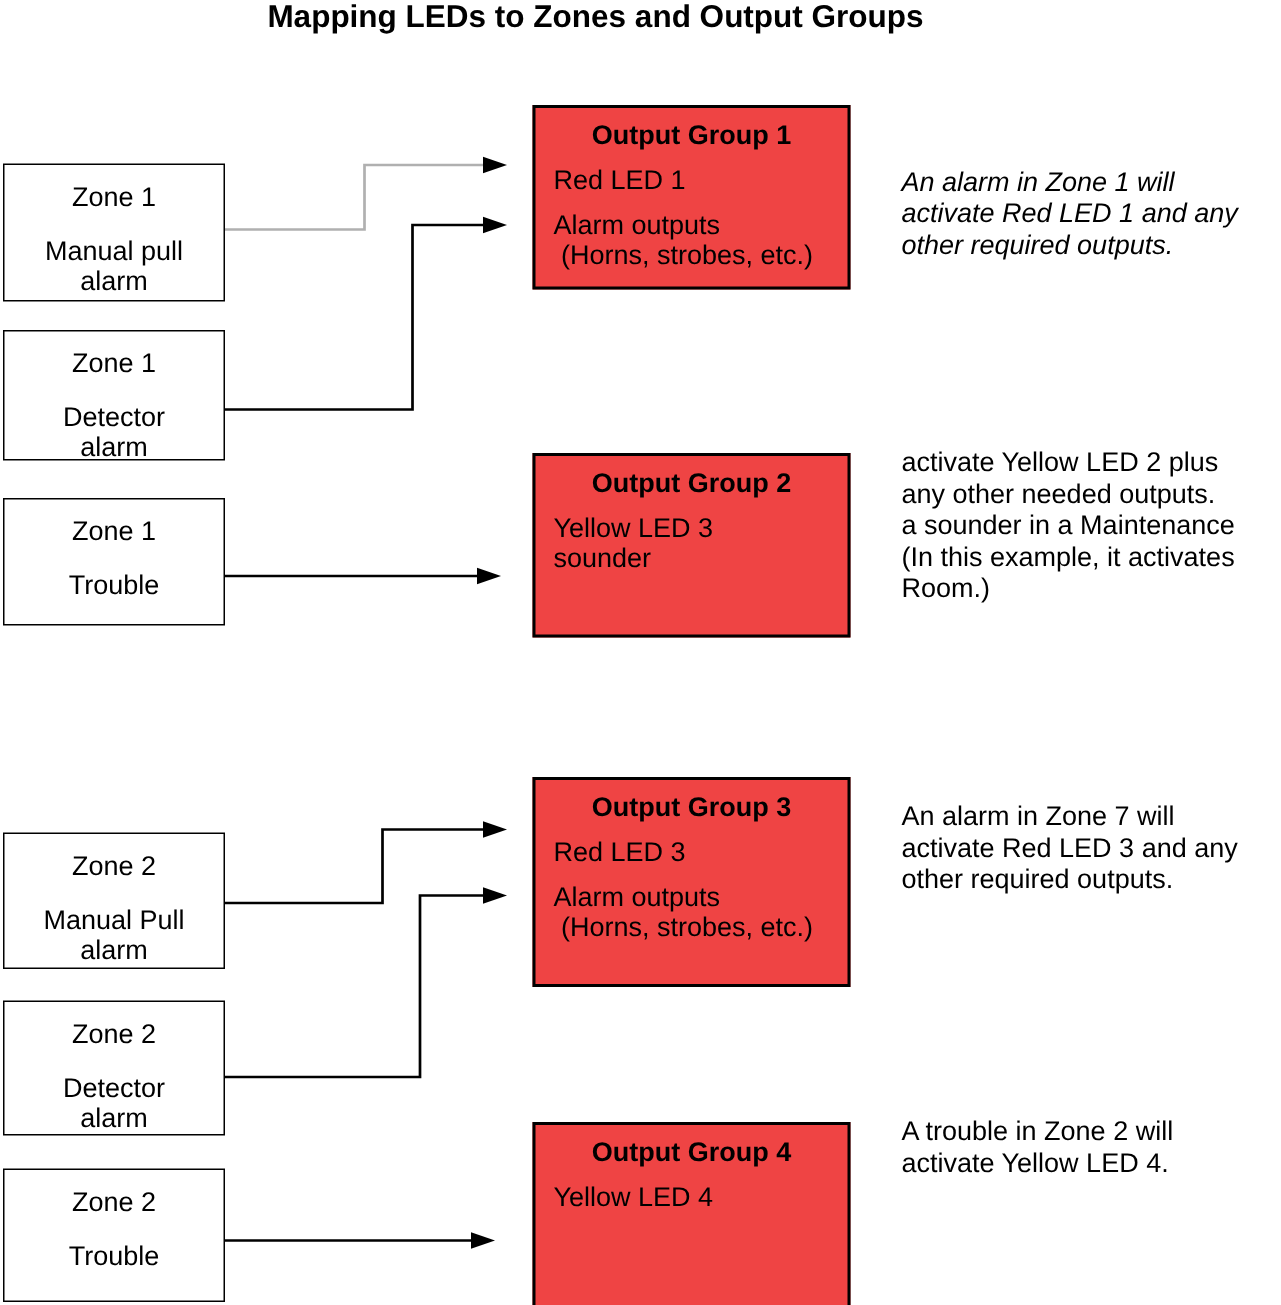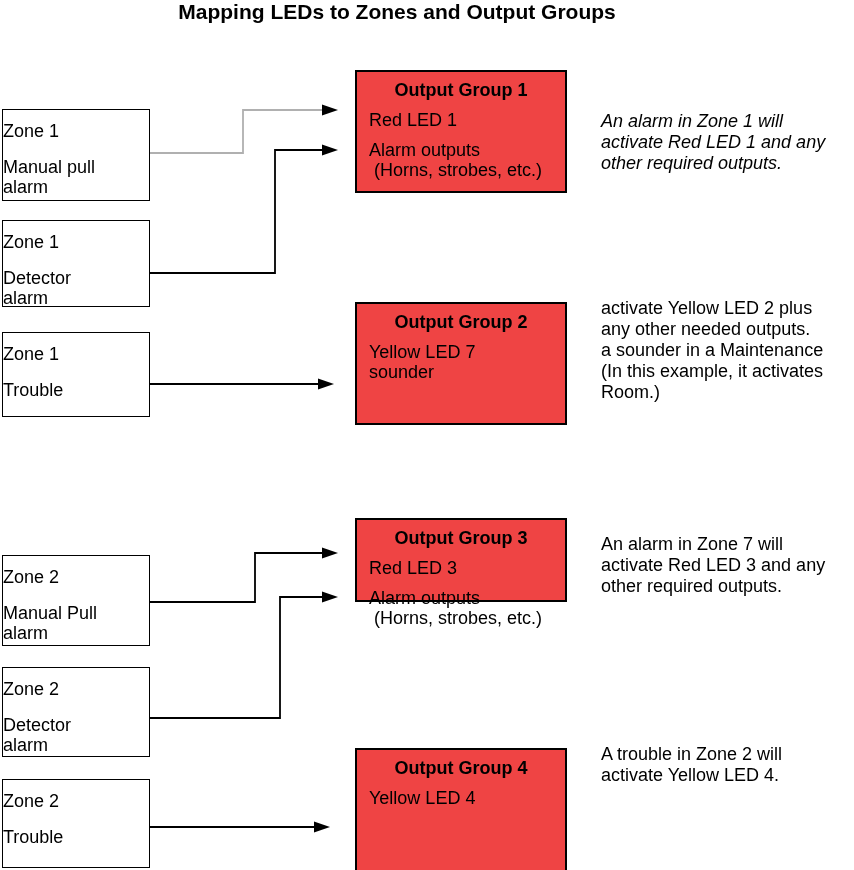--- a/index.html
+++ b/index.html
@@ -7,21 +7,21 @@
     width:854px;height:870px;position:relative;overflow:hidden;
     font-family:"Liberation Sans","DejaVu Sans",sans-serif;
     color:#000;
   }
   .title{
     position:absolute;top:0;left:0;width:794px;text-align:center;
     font-size:21px;font-weight:bold;letter-spacing:0px;
   }
   .zbox{
     position:absolute;left:2px;width:148px;box-sizing:border-box;
-    border:1.5px solid #000;background:#fff;
+    border:1.5px solid #000;background:#fff;text-align:center;
     font-size:18px;line-height:20px;padding-top:11px;
   }
   .zbox .z-rest{margin-top:16px;}
   .zbox.two .z-rest{margin-top:16px;}
   .ogbox{
     position:absolute;left:355px;width:212px;box-sizing:border-box;
     border:2px solid #000;background:#ef4444;
     font-size:18px;line-height:20px;
   }
   .og-title{margin-top:8px;text-align:center;font-weight:bold;}
@@ -109,25 +109,25 @@
 
 <div class="ogbox" style="top:70px;height:123px;">
   <div class="og-title">Output Group 1</div>
   <div class="og-l1">Red LED 1</div>
   <div class="og-l2">Alarm outputs</div>
   <div class="og-l3"> (Horns, strobes, etc.)</div>
 </div>
 
 <div class="ogbox" style="top:302px;height:123px;">
   <div class="og-title">Output Group 2</div>
-  <div class="og-l1">Yellow LED 7</div>
+  <div class="og-l1">Yellow LED 3</div>
   <div class="og-l3">sounder</div>
 </div>
 
-<div class="ogbox" style="top:518px;height:84px;">
+<div class="ogbox" style="top:518px;height:140px;">
   <div class="og-title">Output Group 3</div>
   <div class="og-l1">Red LED 3</div>
   <div class="og-l2">Alarm outputs</div>
   <div class="og-l3"> (Horns, strobes, etc.)</div>
 </div>
 
 <div class="ogbox" style="top:748px;height:140px;">
   <div class="og-title">Output Group 4</div>
   <div class="og-l1">Yellow LED 4</div>
 </div>

